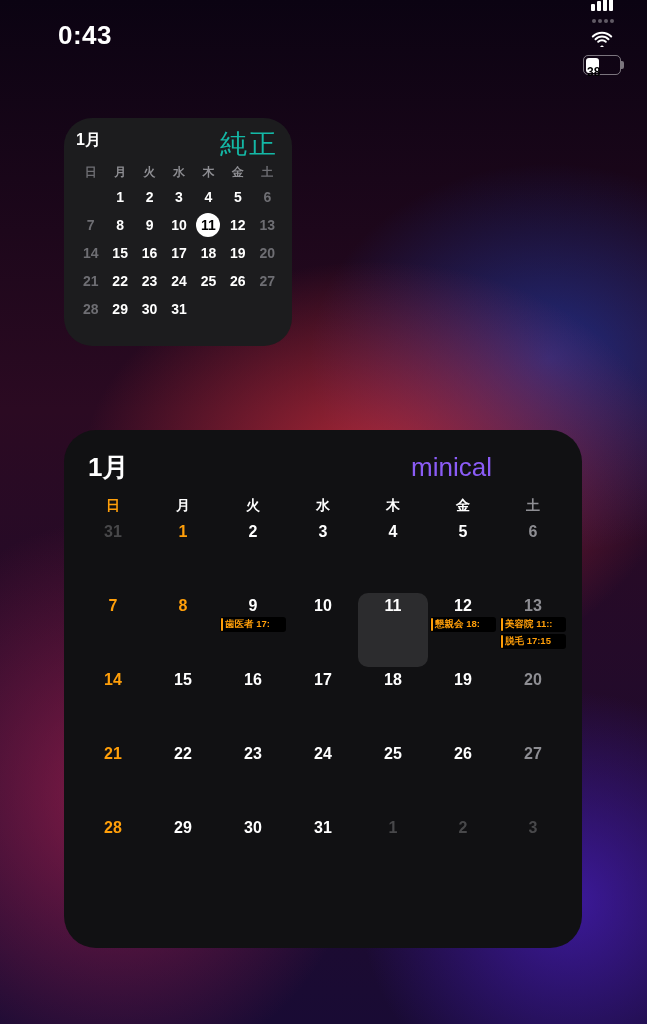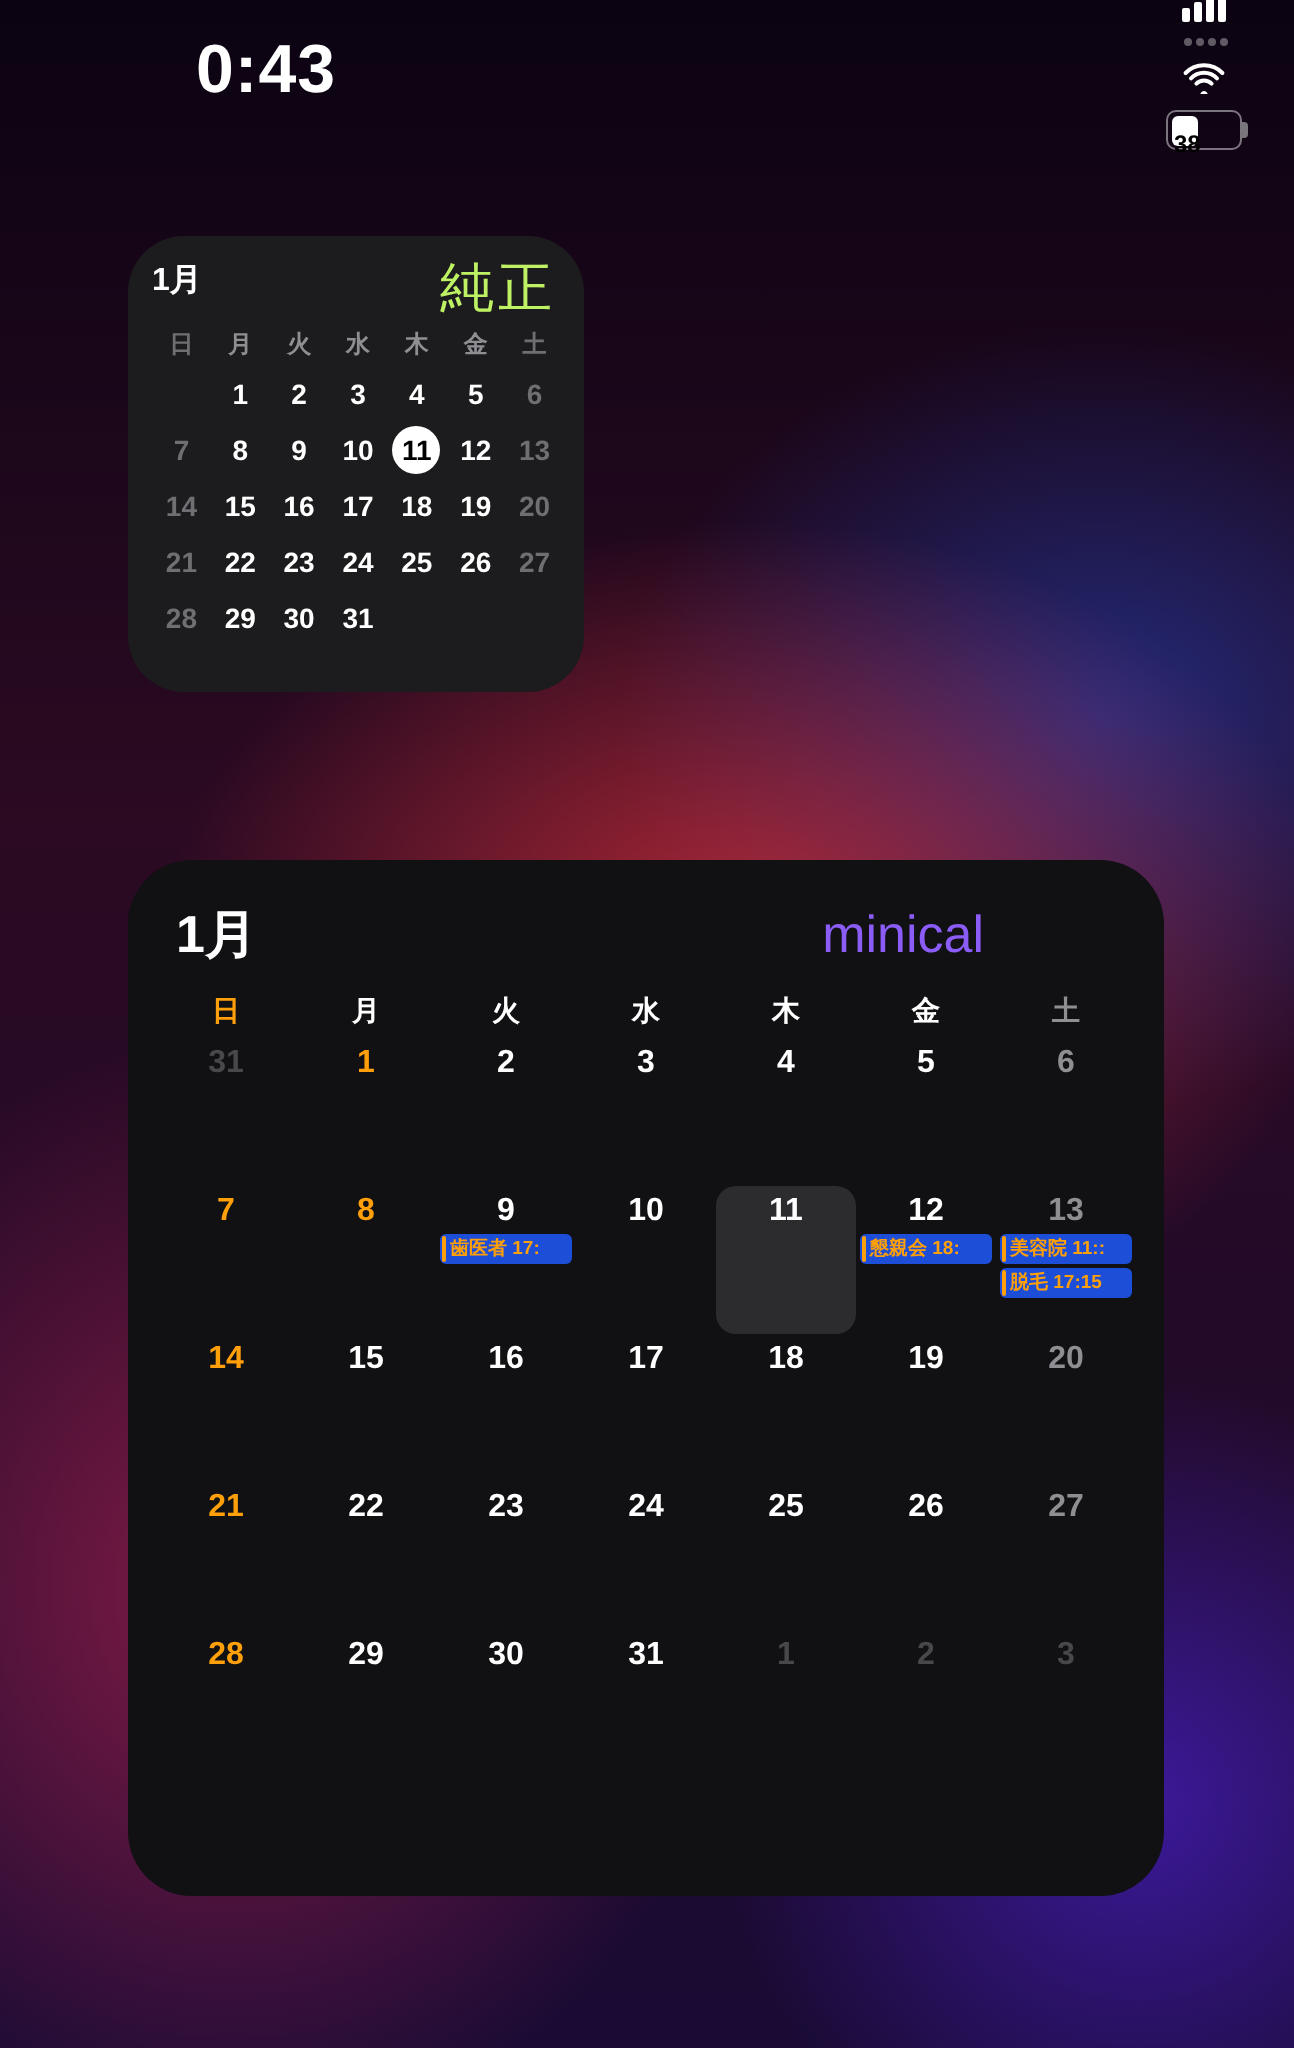--- a/index.html
+++ b/index.html
@@ -14,21 +14,21 @@
     position: relative;
     color: #fff;
   }
   .status-bar {
     position: absolute; top: 0; left: 0; right: 0;
     height: 70px;
     display: flex; align-items: center; justify-content: space-between;
     padding: 0 26px;
     font-weight: 600;
   }
-  .status-time { font-size: 34px; letter-spacing: 0.5px; margin-left: 72px; }
+  .status-time { font-size: 26px; letter-spacing: 0.5px; margin-left: 32px; }
   .status-icons { display: flex; align-items: center; gap: 8px; flex-direction: column; }
   .signal-bars { display: flex; gap: 2px; align-items: flex-end; }
   .signal-bars span { width: 4px; background: #fff; border-radius: 1px; }
   .signal-bars span:nth-child(1){height:7px;} .signal-bars span:nth-child(2){height:10px;}
   .signal-bars span:nth-child(3){height:13px;} .signal-bars span:nth-child(4){height:16px;}
   .sim2-dots { display:flex; gap:2px; margin-left:2px; }
   .sim2-dots span { width:4px; height:4px; border-radius:50%; background:#fff; opacity:0.35; }
   .wifi-icon svg { display:block; }
   .battery {
     width: 38px; height: 20px; border: 1.5px solid rgba(255,255,255,0.45);
@@ -48,21 +48,21 @@
   }
 
   
   .widget-small {
     position:absolute; left:64px; top:118px; width:228px; height:228px;
     background:#1c1c1e; border-radius:28px;
     padding:12px 10px 10px 12px;
   }
   .w-small-header { display:flex; justify-content:space-between; align-items:flex-start; }
   .w-small-month { font-size:16px; font-weight:700; color:#fff; }
-  .w-small-title { font-size:27px; font-weight:400; color:#bef264; letter-spacing:2px; margin-right:4px; margin-top:-4px;}
+  .w-small-title { font-size:27px; font-weight:400; color:#14b8a6; letter-spacing:2px; margin-right:4px; margin-top:-4px;}
   .w-small-grid { display:grid; grid-template-columns:repeat(7,1fr); gap:4px 0; margin-top:2px; }
   .ws-dow { text-align:center; font-size:12px; font-weight:600; color:#8e8e93; }
   .ws-dow.sun, .ws-dow.sat { color:#6e6e73; }
   .ws-day { text-align:center; font-size:14px; font-weight:700; color:#fff; line-height:24px; height:24px; border-radius:12px; }
   .ws-day.dim { color:#6e6e73; }
   .ws-day.today { background:#fff; color:#000; width:24px; margin:0 auto; }
 
   .widget-large {
     position:absolute; left:64px; top:430px; width:518px; height:518px;
     background:#111113; border-radius:32px;
@@ -79,21 +79,21 @@
     position:relative; height:74px; text-align:center;
     font-size:16px; font-weight:700; color:#fff;
     padding-top:4px; border-radius:10px;
   }
   .wl-cell.sun { color:#ff9f0a; }
   .wl-cell.sat { color:#8e8e93; }
   .wl-cell.dim { color:#48484a; }
   .wl-cell.today { background:#2c2c2e; }
   .wl-events { position:absolute; top:24px; left:2px; right:2px; display:flex; flex-direction:column; gap:2px; }
   .wl-ev {
-    background:#1d4ed8; color:#ff9f0a; font-size:9.5px; font-weight:600;
+    background:#000000; color:#ff9f0a; font-size:9.5px; font-weight:600;
     text-align:left; padding:1px 2px 1px 5px; border-radius:3px; white-space:nowrap;
     overflow:hidden; position:relative;
   }
   .wl-ev::before {
     content:""; position:absolute; left:1px; top:1px; bottom:1px; width:2px;
     background:#ff9f0a; border-radius:1px;
   }
 </style>
 </head>
 <body>

